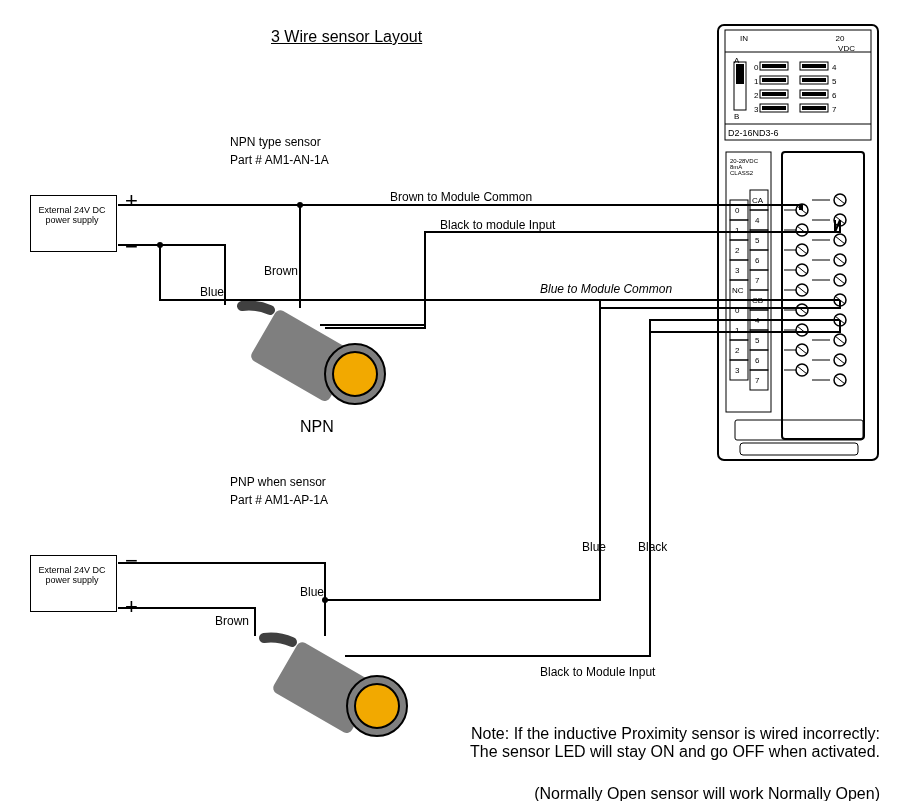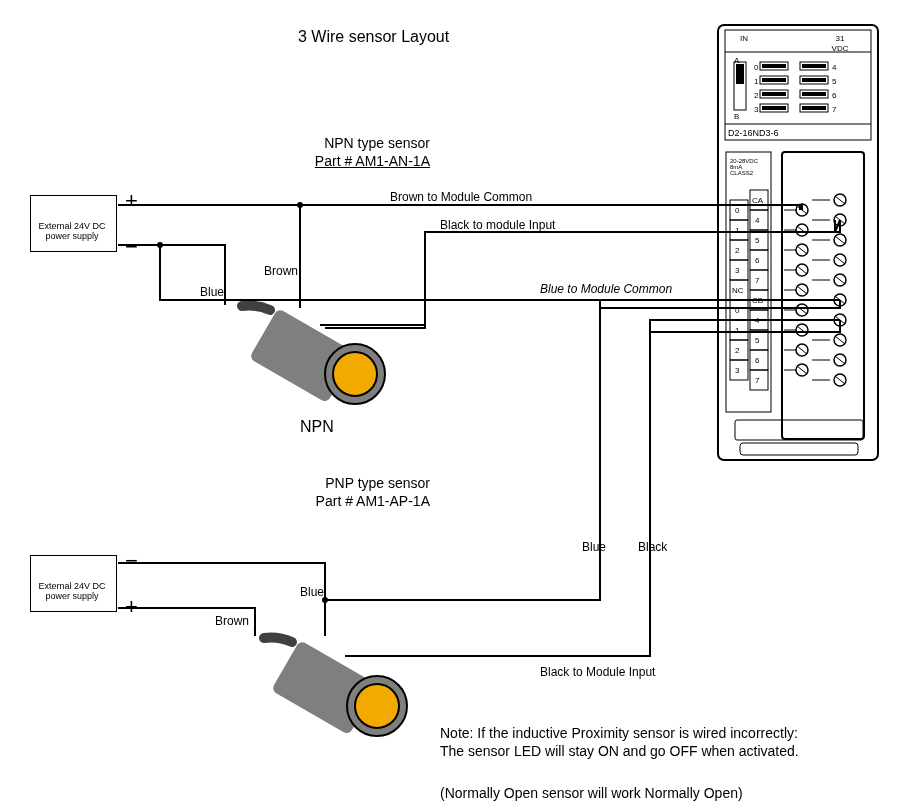--- a/index.html
+++ b/index.html
@@ -6,44 +6,44 @@
     margin: 0;
     padding: 0;
     background: #fff;
     font-family: Arial, Helvetica, sans-serif;
     width: 907px;
     height: 801px;
     position: relative;
   }
   .abs { position: absolute; }
   .title { font-size: 16px; }
-  .sub { font-size: 14px; text-align: right; }
-  .tiny { font-size: 9px; text-align: center; margin-top: 16px; }
-  .note { font-size: 14px; text-align: left; }
+  .sub { font-size: 12px; text-align: left; }
+  .tiny { font-size: 9px; text-align: center; }
+  .note { font-size: 16px; text-align: right; }
   .psu-box {
     border: 1px solid #000;
     width: 85px;
     height: 55px;
     background: #fff;
   }
   svg { position: absolute; top:0; left:0; }
   .lbl { font-size: 12px; }
   .modlbl { font-size: 8px; }
 </style>
 </head>
 <body>
 
-<div class="abs title" style="left:298px; top:28px;">3 Wire sensor Layout</div>
+<div class="abs title" style="left:271px; top:28px;text-decoration:underline;">3 Wire sensor Layout</div>
 
 <div class="abs sub" style="left:230px; top:135px; width:200px;">NPN type sensor</div>
-<div class="abs sub" style="left:230px; top:153px; width:200px;text-decoration:underline;">Part # AM1-AN-1A</div>
+<div class="abs sub" style="left:230px; top:153px; width:200px;">Part # AM1-AN-1A</div>
 
 <div class="abs" style="left:300px; top:418px; font-size:16px;">NPN</div>
 
-<div class="abs sub" style="left:230px; top:475px; width:200px;">PNP type sensor</div>
+<div class="abs sub" style="left:230px; top:475px; width:200px;">PNP when sensor</div>
 <div class="abs sub" style="left:230px; top:493px; width:200px;">Part # AM1-AP-1A</div>
 
 <div class="abs psu-box" style="left:30px; top:195px;"></div>
 <div class="abs tiny" style="left:34px; top:205px; width:76px;">External 24V DC power supply</div>
 <div class="abs" style="left:125px; top:188px; font-size:22px;">+</div>
 <div class="abs" style="left:125px; top:234px; font-size:22px;">−</div>
 
 <div class="abs psu-box" style="left:30px; top:555px;"></div>
 <div class="abs tiny" style="left:34px; top:565px; width:76px;">External 24V DC power supply</div>
 <div class="abs" style="left:125px; top:548px; font-size:22px;">−</div>
@@ -59,22 +59,22 @@
 <div class="abs lbl" style="left:215px; top:614px;">Brown</div>
 <div class="abs lbl" style="left:582px; top:540px;">Blue</div>
 <div class="abs lbl" style="left:638px; top:540px;">Black</div>
 <div class="abs lbl" style="left:540px; top:665px;">Black to Module Input</div>
 
 <div class="abs note" style="left:440px; top:725px; width:440px;">Note: If the inductive Proximity sensor is wired incorrectly:</div>
 <div class="abs note" style="left:440px; top:743px; width:440px;">The sensor LED will stay ON and go OFF when activated.</div>
 <div class="abs note" style="left:440px; top:761px; width:440px;margin-top:24px;">(Normally Open sensor will work Normally Open)</div>
 
 <div class="abs modlbl" style="left:740px; top:34px;">IN</div>
-<div class="abs modlbl" style="left:825px; top:34px; text-align:center; width:30px;">31</div>
-<div class="abs modlbl" style="left:825px; top:44px; text-align:center; width:30px;">VDC</div>
+<div class="abs modlbl" style="left:825px; top:34px; text-align:center; width:30px;">20</div>
+<div class="abs modlbl" style="left:825px; top:44px; text-align:right; width:30px;">VDC</div>
 <div class="abs modlbl" style="left:734px; top:56px;">A</div>
 <div class="abs modlbl" style="left:734px; top:112px;">B</div>
 <div class="abs" style="left:728px; top:128px; font-size:9px;">D2-16ND3-6</div>
 <div class="abs" style="left:730px; top:158px; font-size:6px; white-space:pre; line-height:1;">20-28VDC
 8mA
 CLASS2</div>
 
 <svg width="907" height="801">
 
   <rect x="718" y="25" width="160" height="435" rx="6" fill="none" stroke="#000" stroke-width="2"></rect>

